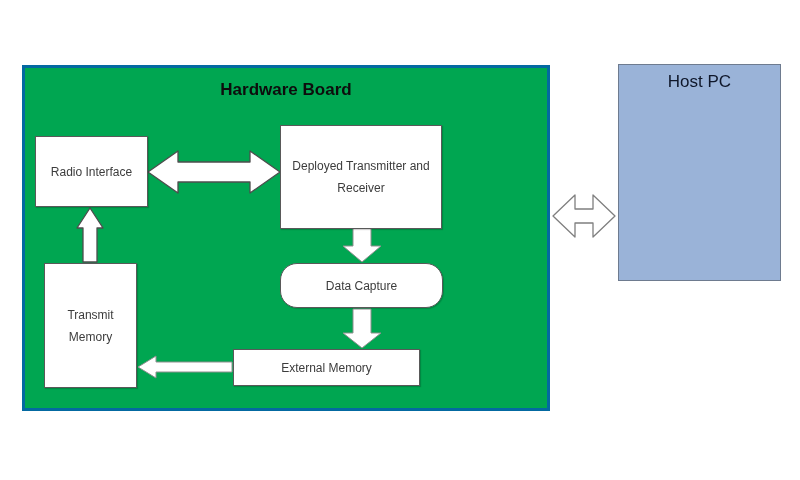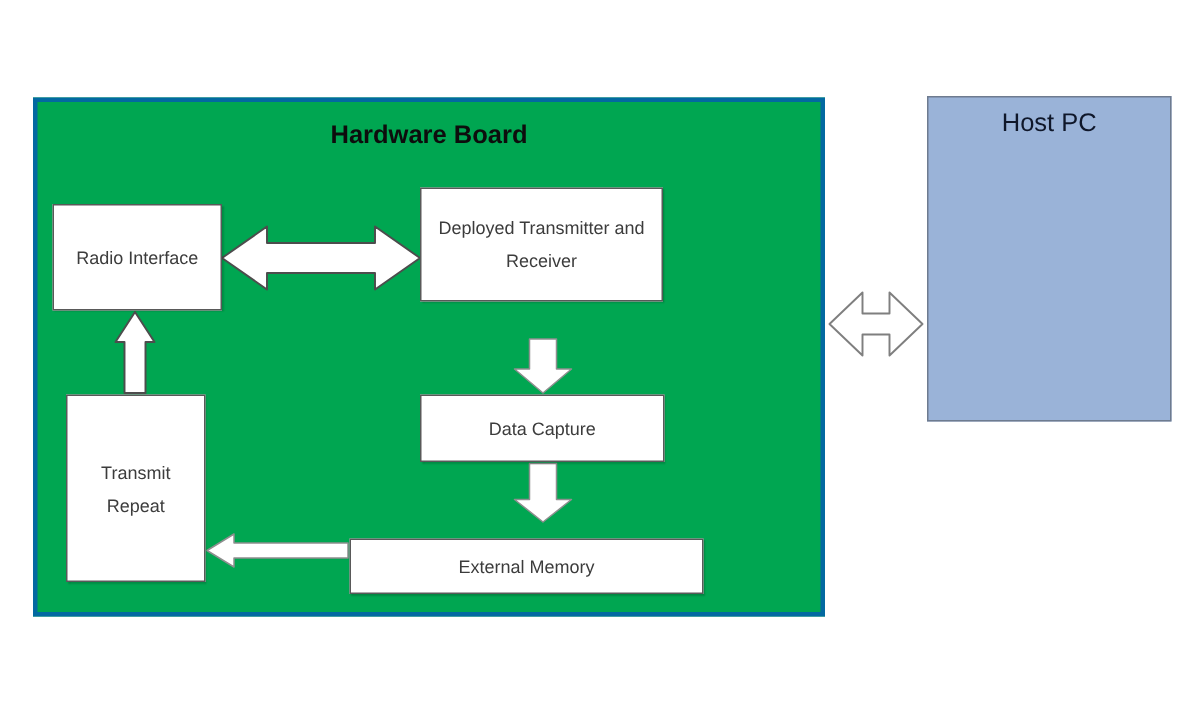--- a/index.html
+++ b/index.html
@@ -63,23 +63,23 @@
     display: flex;
     align-items: center;
     justify-content: center;
     text-align: center;
     font-size: 12px;
     line-height: 22px;
     color: #3c3c3c;
     box-shadow: 1px 1px 1px rgba(0,0,0,0.18);
   }
   .node-radio            { left: 35px;  top: 136px; width: 113px; height: 71px;  padding: 0 6px; }
-  .node-deployed         { left: 280px; top: 125px; width: 162px; height: 76px; padding: 0 8px; }
-  .node-data-capture     { left: 280px; top: 263px; width: 163px; height: 45px;  padding: 0 8px; }
-  .node-external-memory  { left: 233px; top: 359px; width: 236px; height: 37px;  padding: 0 16px; }
+  .node-deployed         { left: 280px; top: 125px; width: 162px; height: 104px; padding: 0 8px; }
+  .node-data-capture     { left: 280px; top: 263px; width: 163px; height: 45px;  padding: 0 8px; border-radius: 17px; }
+  .node-external-memory  { left: 233px; top: 349px; width: 187px; height: 37px;  padding: 0 16px; }
   .node-transmit-repeat  { left: 44px;  top: 263px; width: 93px;  height: 125px; padding: 0 4px; }
   .node-matlab           { left: 624px; top: 143px; width: 150px; height: 127px; padding: 0 8px; box-shadow: none; border-color: #6b6b6b; }
   .arrows {
     position: absolute;
     left: 0;
     top: 0;
     width: 800px;
     height: 480px;
     pointer-events: none;
   }
@@ -119,17 +119,17 @@
 
   <div class="node node-data-capture">
     <span>Data Capture</span>
   </div>
 
   <div class="node node-external-memory">
     <span>External Memory</span>
   </div>
 
   <div class="node node-transmit-repeat">
-    <span>Transmit Repeat</span>
+    <span>Transmit Memory</span>
   </div>
 
 
 </div>
 
 </body></html>

